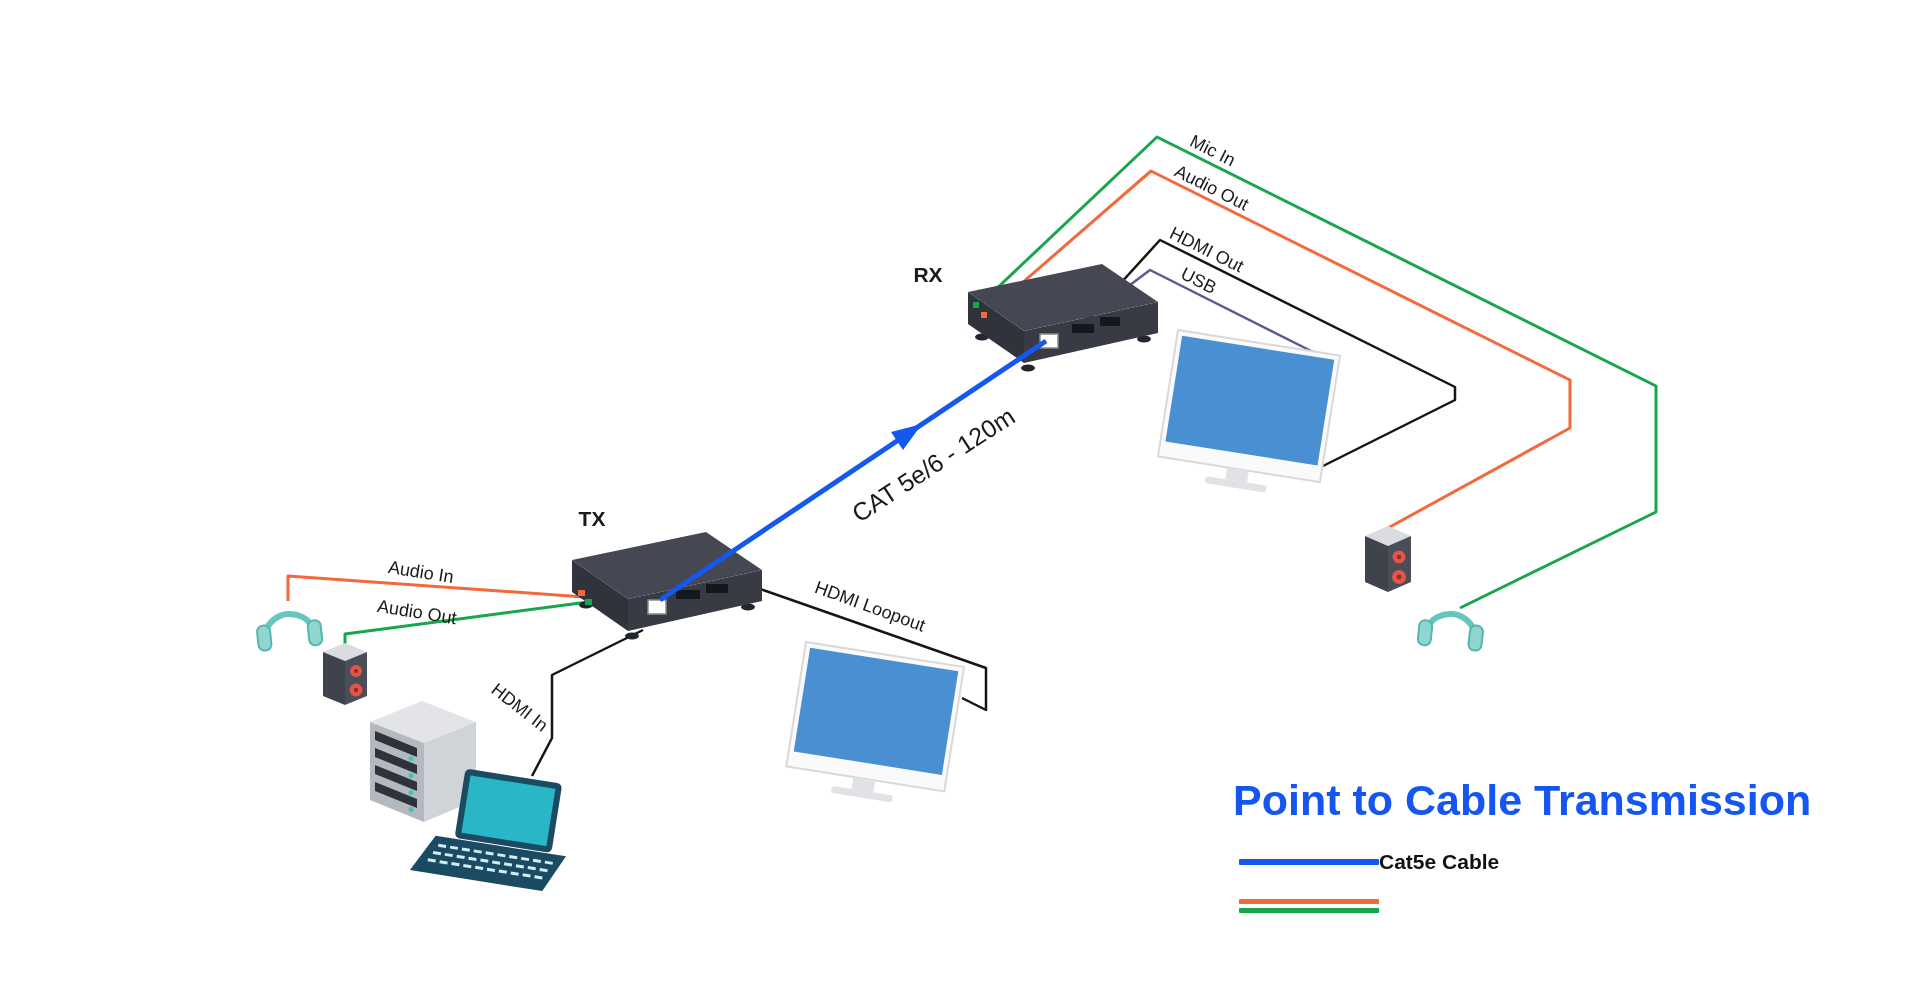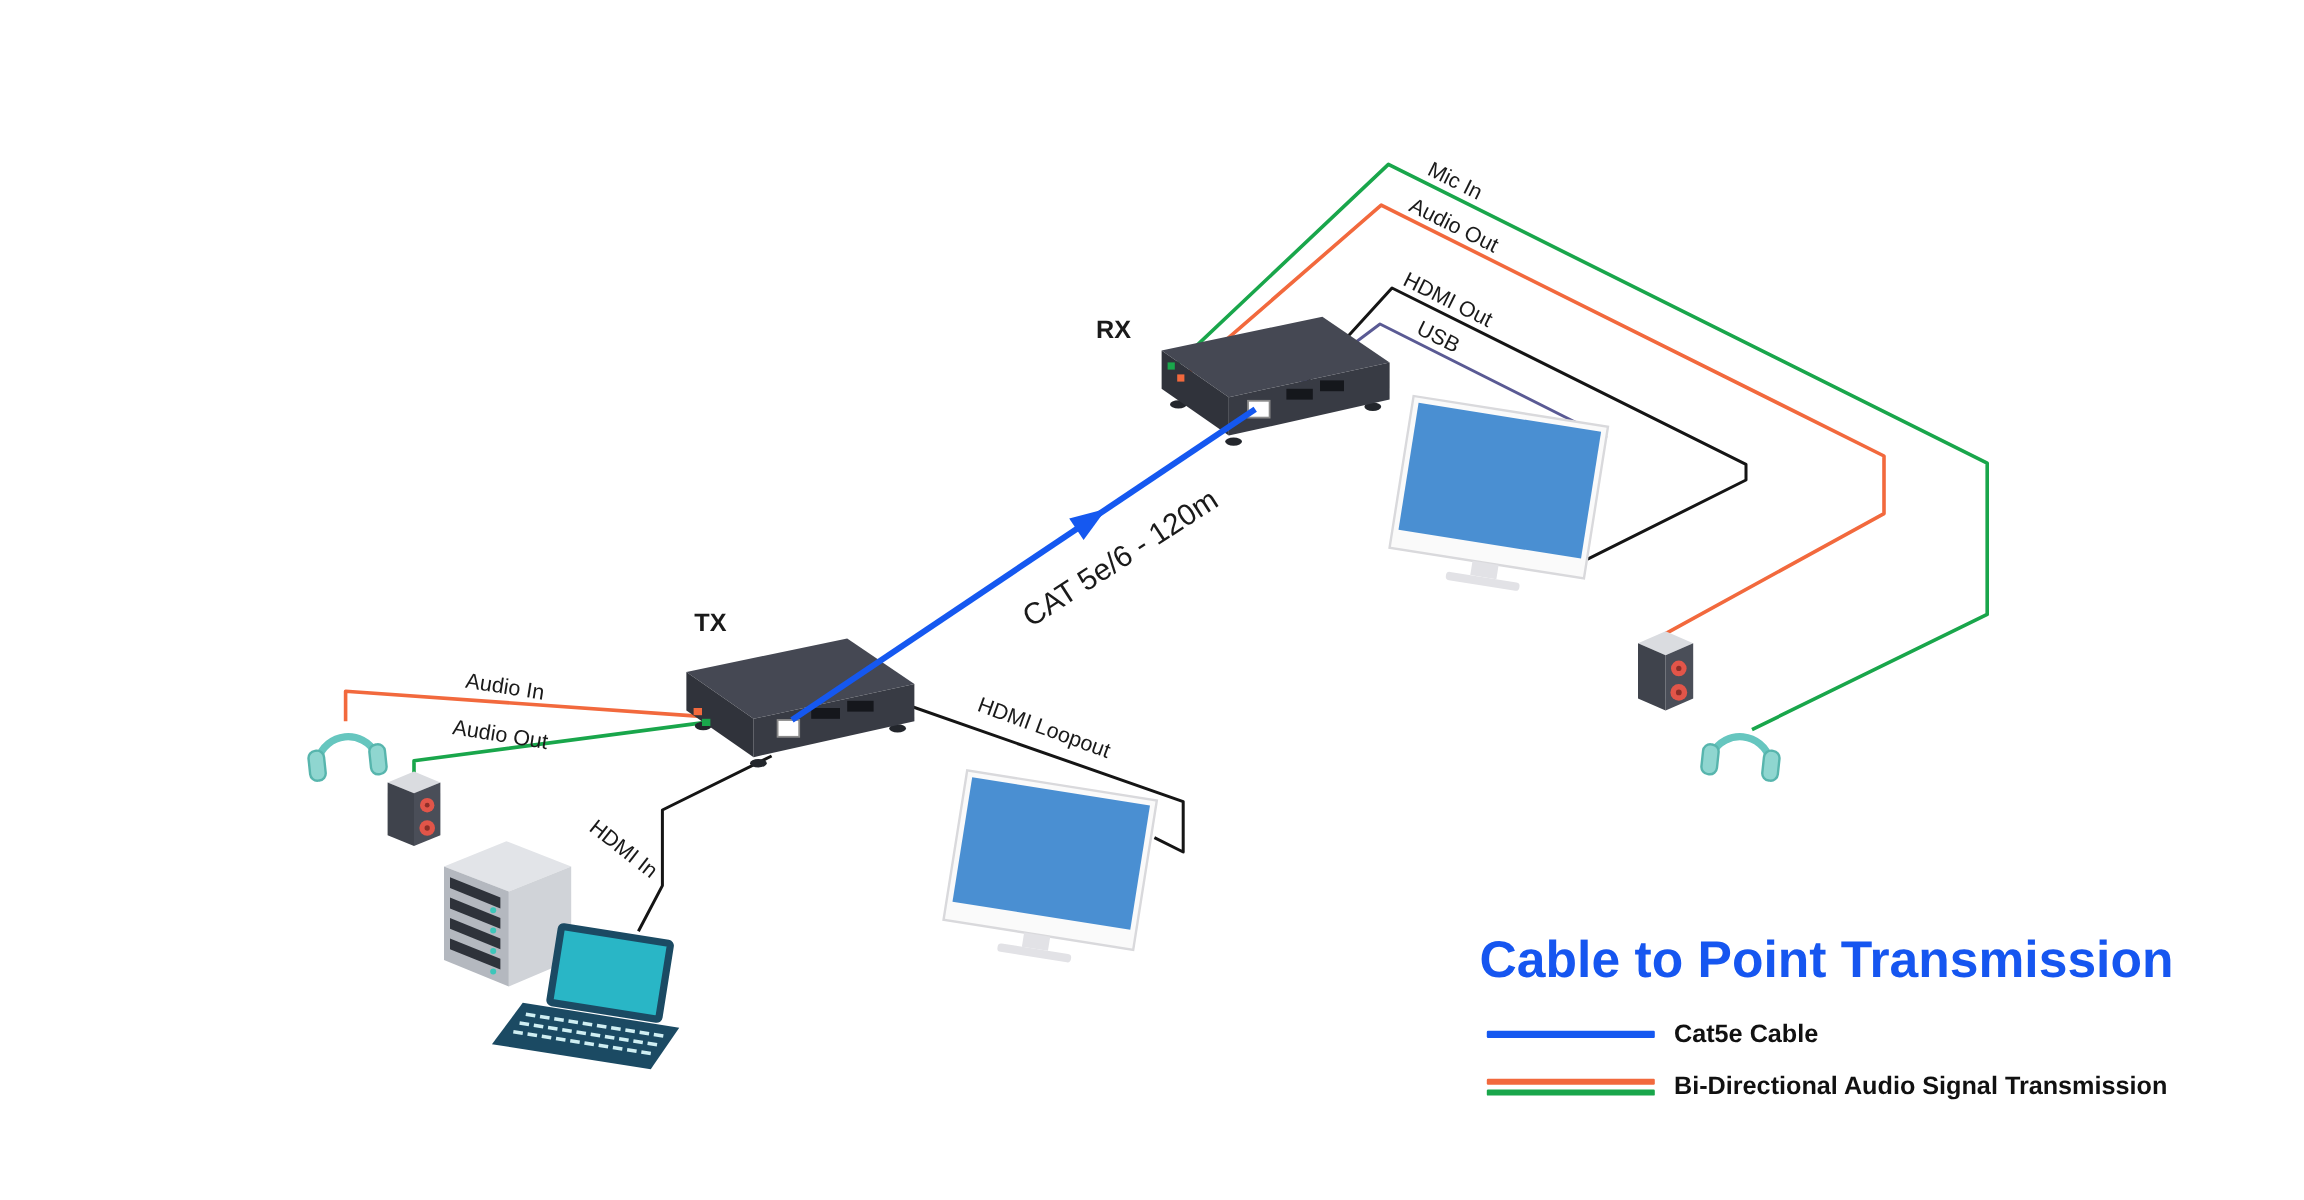--- a/index.html
+++ b/index.html
@@ -5,21 +5,21 @@
   html,body{margin:0;padding:0;background:#ffffff;}
   body{width:1920px;height:1000px;overflow:hidden;font-family:"Liberation Sans",sans-serif;}
   .stage{position:relative;width:1920px;height:1000px;background:#ffffff;}
   .stage svg{position:absolute;left:0;top:0;}
   svg text{font-family:"Liberation Sans",sans-serif;fill:#1a1a1a;}
   .lbl{font-size:18px;}
   .cat-lbl{font-size:25px;font-weight:500;}
   .dev-lbl{font-size:21px;font-weight:bold;}
   .title{position:absolute;left:1233px;top:776px;width:680px;font-size:43px;font-weight:bold;color:#1656F0;white-space:nowrap;}
   .legend{position:absolute;left:1239px;top:850px;}
-  .legend-row{display:flex;align-items:center;gap:16px;height:24px;margin-bottom:20px;}
+  .legend-row{display:flex;align-items:center;height:24px;margin-bottom:20px;}
   .swatch{width:140px;display:flex;flex-direction:column;justify-content:center;gap:4px;}
   .bar{width:140px;border-radius:1px;}
   .bar-blue{height:6px;background:#1558F0;}
   .bar-orange{height:5px;background:#F2693D;}
   .bar-green{height:5px;background:#19A64B;}
   .bar-black{height:6px;background:#111111;}
   .legend-label{font-size:21px;font-weight:bold;color:#111;white-space:nowrap;}
 </style>
 </head>
 <body>
@@ -145,30 +145,29 @@
   <text class="lbl" x="416" y="618" text-anchor="middle" transform="rotate(9 416 618)">Audio Out</text>
   <text class="lbl" x="516" y="712" text-anchor="middle" transform="rotate(38 516 712)">HDMI In</text>
   <text class="lbl" x="868" y="612" text-anchor="middle" transform="rotate(20 868 612)">HDMI Loopout</text>
 
   <text class="lbl" x="1210" y="156" text-anchor="middle" transform="rotate(26.5 1210 156)">Mic In</text>
   <text class="lbl" x="1209" y="193" text-anchor="middle" transform="rotate(26.5 1209 193)">Audio Out</text>
   <text class="lbl" x="1204" y="255" text-anchor="middle" transform="rotate(26.5 1204 255)">HDMI Out</text>
   <text class="lbl" x="1196" y="286" text-anchor="middle" transform="rotate(26.5 1196 286)">USB</text>
 </svg>
 
-  <div class="title">Cable to Point Transmission</div>
+  <div class="title">Point to Cable Transmission</div>
 
   <div class="legend">
     <div class="legend-row">
       <div class="swatch">
           <div class="bar bar-blue"></div>
         </div>
       <span class="legend-label">Cat5e Cable</span>
     </div>
     <div class="legend-row">
       <div class="swatch">
           <div class="bar bar-orange"></div>
           <div class="bar bar-green"></div>
         </div>
-      <span class="legend-label">Bi-Directional Audio Signal Transmission</span>
     </div>
   </div>
 </div>
 
 </body></html>

